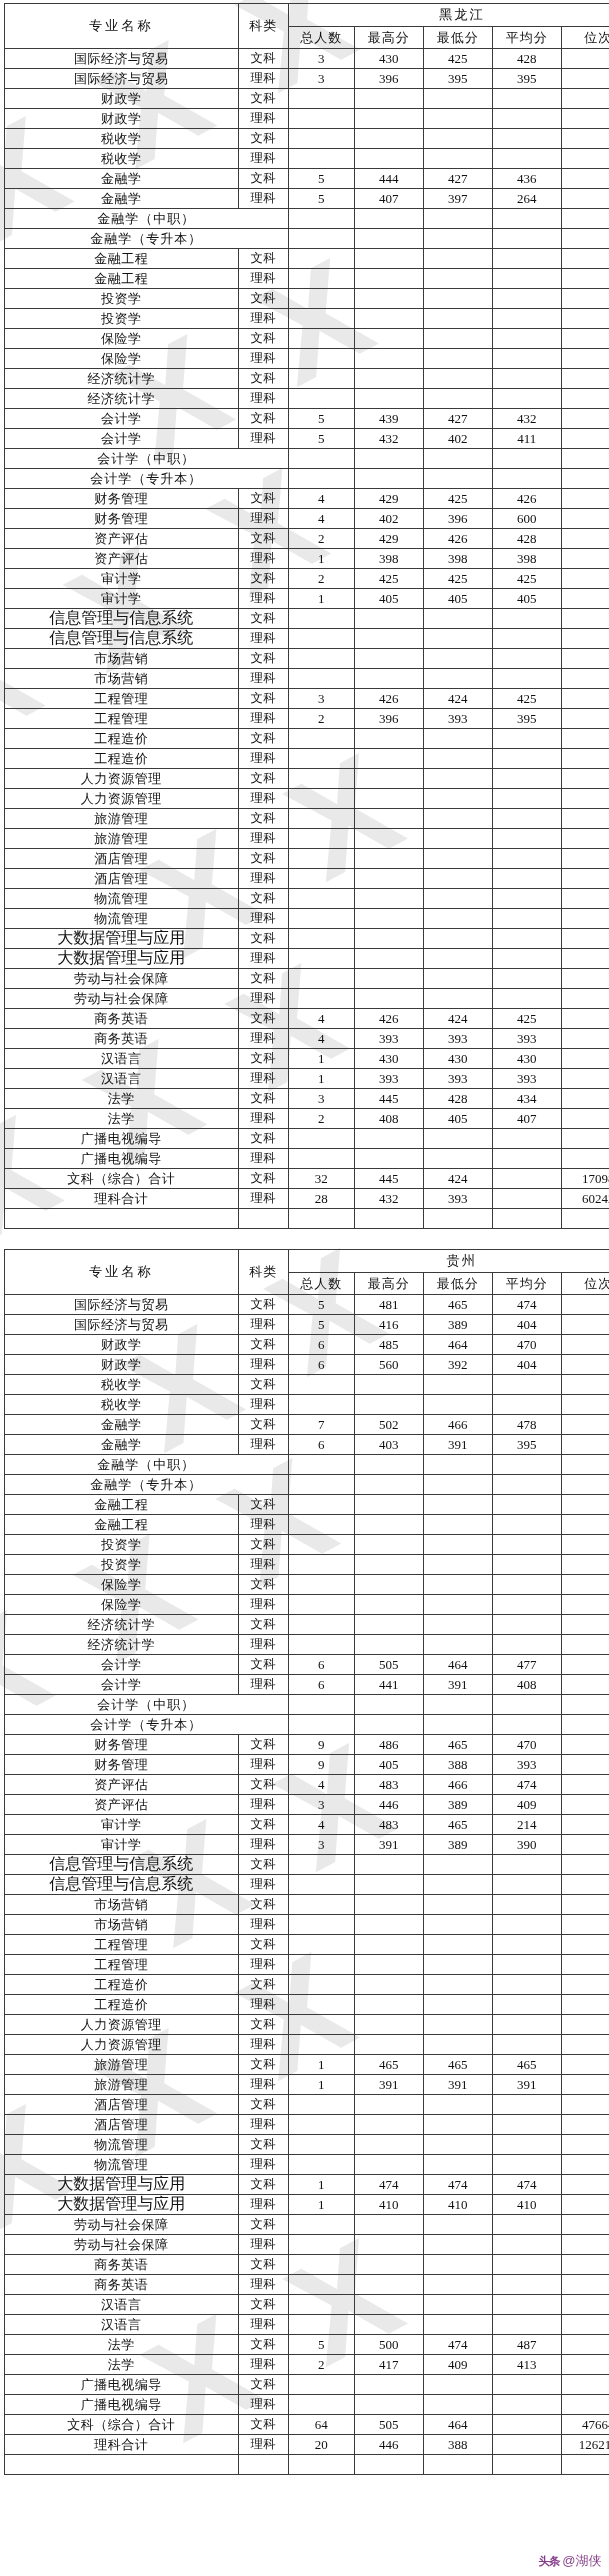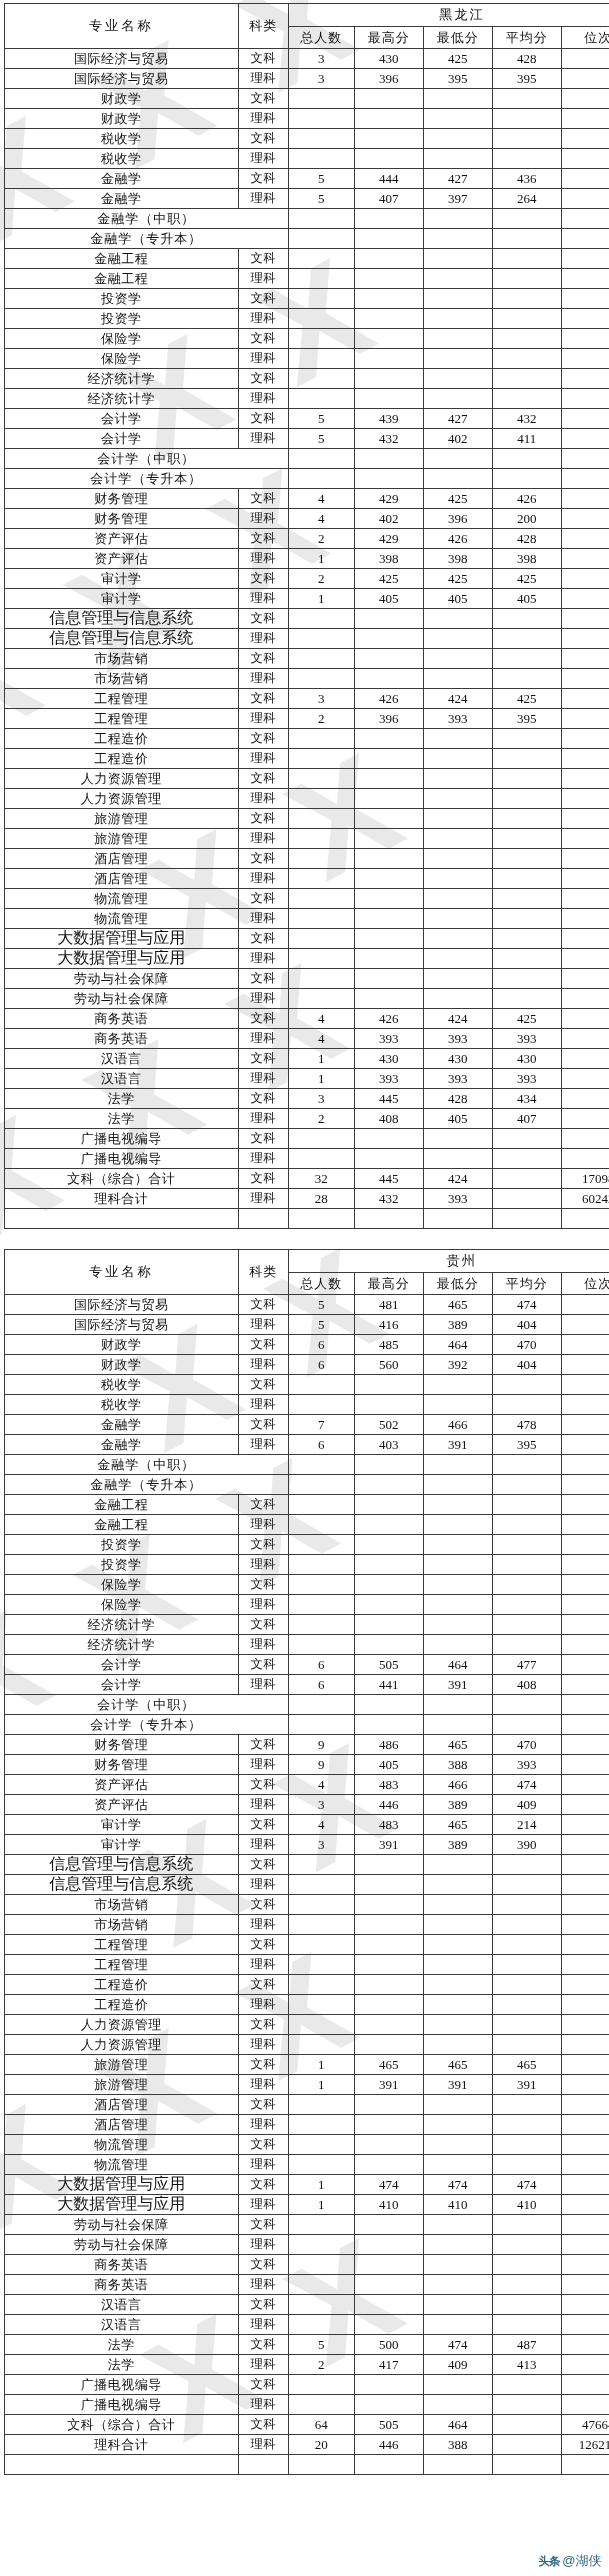--- a/index.html
+++ b/index.html
@@ -83,21 +83,21 @@
 
   
   .credit{
     position:absolute;
     right:7.6px;
     bottom:5.7px;
     z-index:3;
     display:flex;
     align-items:center;
     gap:2.9px;
-    color:#0c4a6e;
+    color:#701a75;
     font-family:"Liberation Sans",sans-serif;
     opacity:.85;
   }
   .credit .tt{
     font-size:11.4px;
     font-weight:700;
     letter-spacing:-1px;
   }
   .credit .handle{
     font-size:13px;
@@ -348,21 +348,21 @@
             <td class="score">425</td>
             <td class="score">426</td>
             <td class="rank"></td>
           </tr>
           <tr>
             <td class="major">财务管理</td>
             <td class="kelei">理科</td>
             <td class="num">4</td>
             <td class="score">402</td>
             <td class="score">396</td>
-            <td class="score">200</td>
+            <td class="score">600</td>
             <td class="rank"></td>
           </tr>
           <tr>
             <td class="major">资产评估</td>
             <td class="kelei">文科</td>
             <td class="num">2</td>
             <td class="score">429</td>
             <td class="score">426</td>
             <td class="score">428</td>
             <td class="rank"></td>

